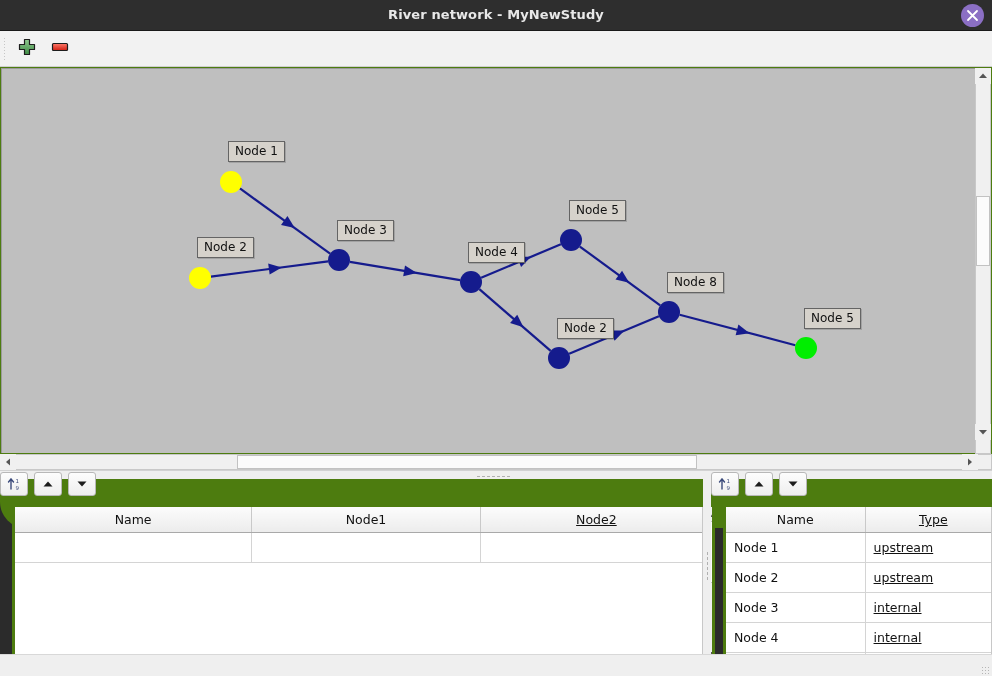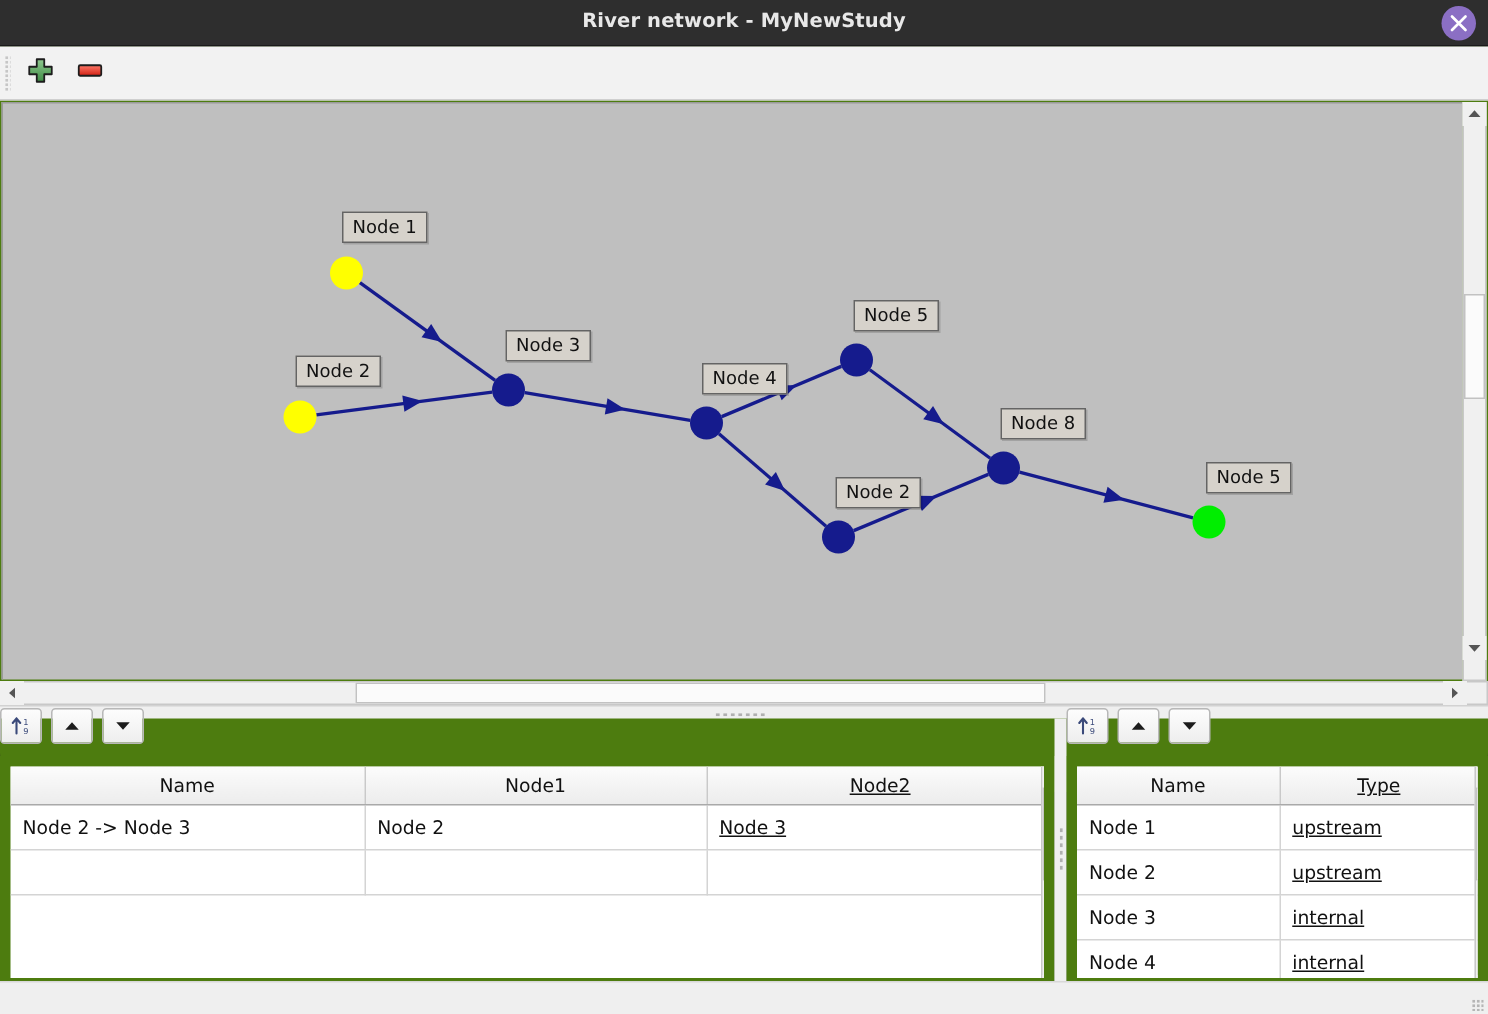--- a/index.html
+++ b/index.html
@@ -146,23 +146,23 @@
     border-radius: 3px;
     cursor: pointer;
     box-sizing: border-box;
   }
   .pbtn:nth-child(1) { left: 0px; }
   .pbtn:nth-child(2) { left: 34px; }
   .pbtn:nth-child(3) { left: 68px; }
   .pbtn svg { position: absolute; left: 50%; top: 50%; transform: translate(-50%,-50%); }
 
   .tbl-wrap {
-    position: absolute; left: 0; top: 32px;
+    position: absolute; left: 12px; top: 32px;
     background: #fff;
-    border: 7px solid #4d7c0f;
+    border: 3px solid #4d7c0f;
     box-sizing: border-box;
     overflow: hidden;
   }
   #left-panel  .tbl-wrap { width: 703px; height: 155px; }
   #right-panel .tbl-wrap { width: 281px; height: 155px; }
 
   table.grid {
     border-collapse: collapse;
     table-layout: fixed;
     font-size: 12.5px;
@@ -348,25 +348,20 @@
           </colgroup>
         <thead>
             <tr>
               <th>Name</th>
               <th>Node1</th>
               <th>Node2</th>
             </tr>
           </thead>
         <tbody>
             <tr>
-              <td>Node 2 -&gt; Node 3</td>
-              <td>Node 2</td>
-              <td>Node 3</td>
-            </tr>
-            <tr>
               <td></td>
               <td></td>
               <td></td>
             </tr>
           </tbody>
       </table>
       <div class="tbl-vsb" style="left:687px; height:153px;">
         <div class="t-arrow" style="top:0">
           <svg width="13" height="14" viewBox="0 0 13 14">
             <path d="M6.5 4.5 L10 9 L3 9 Z" fill="#555"></path>

